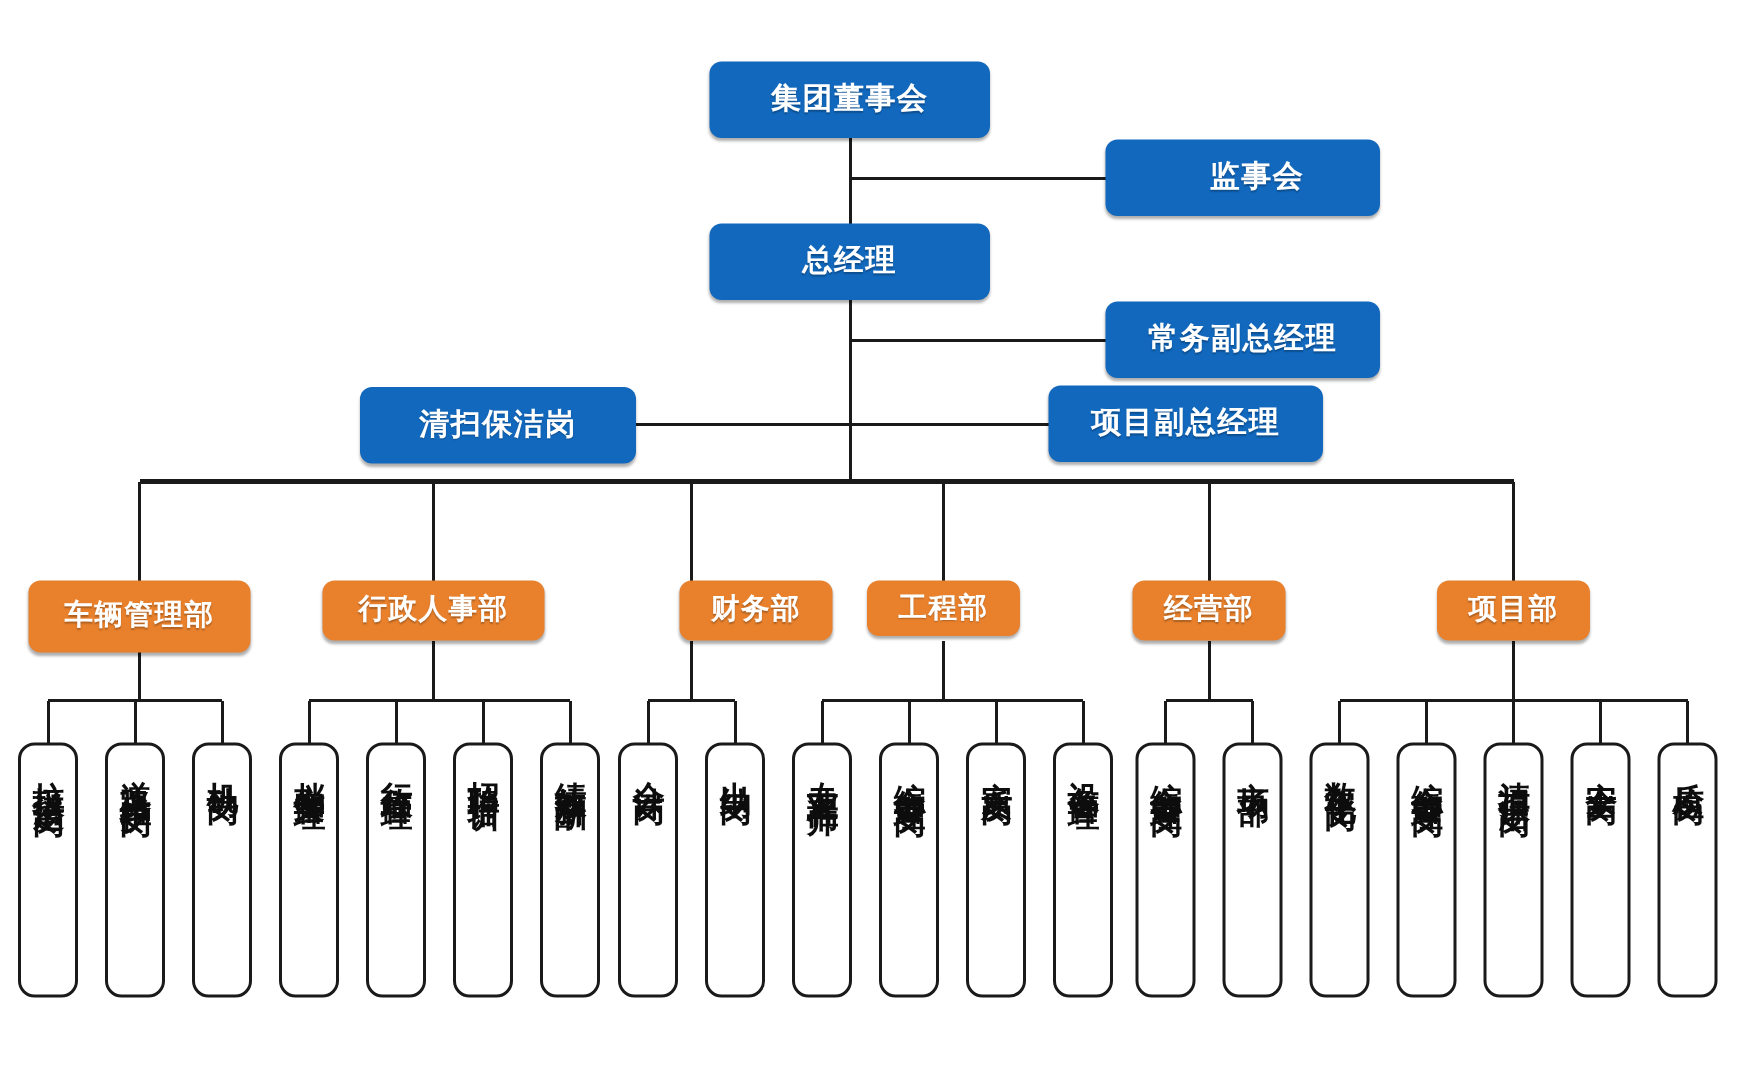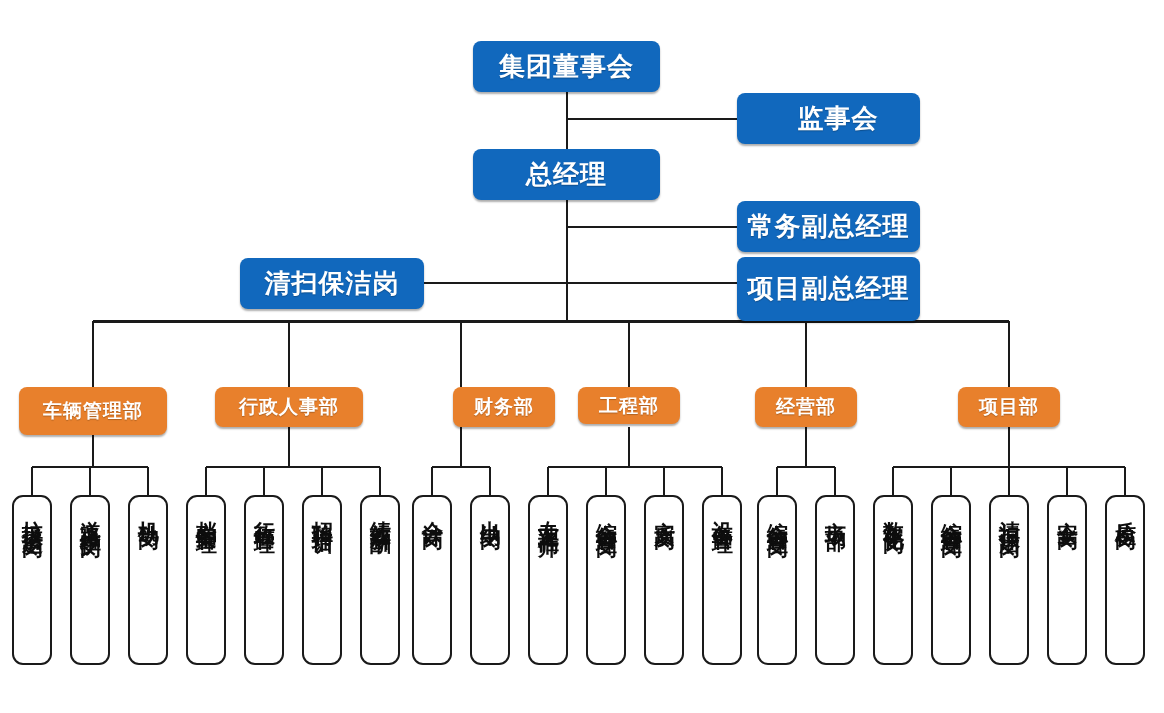--- a/index.html
+++ b/index.html
@@ -34,21 +34,21 @@
     display: flex;
     align-items: center;
     justify-content: center;
     text-align: center;
     border-radius: 8px;
     line-height: 1.15;
   }
   .node.blue {
     background: #1168bd;
     color: #ffffff;
-    font-size: 26px;
+    font-size: 20px;
     font-weight: bold;
     letter-spacing: 1px;
     box-shadow: 0 2px 2px rgba(0,0,0,0.32);
     text-shadow: 0 1px 1px rgba(0,0,0,0.25);
   }
   .node.orange {
     background: #e8802c;
     color: #ffffff;
     font-size: 19px;
     font-weight: bold;
@@ -155,21 +155,21 @@
   </div>
 
   <div class="node blue" style="left:473px; top:149px; width:187px; height:51px;">
     <span>总经理</span>
   </div>
 
   <div class="node blue" style="left:737px; top:201px; width:183px; height:51px;">
     <span>常务副总经理</span>
   </div>
 
-  <div class="node blue" style="left:737px; top:257px; width:183px; height:64px;">
+  <div class="node blue" style="left:699px; top:257px; width:183px; height:51px;">
     <span>项目副总经理</span>
   </div>
 
   <div class="node blue" style="left:240px; top:258px; width:184px; height:51px;">
     <span>清扫保洁岗</span>
   </div>
 
   <div class="node orange" style="left:19px; top:387px; width:148px; height:48px;">
     <span>车辆管理部</span>
   </div>

